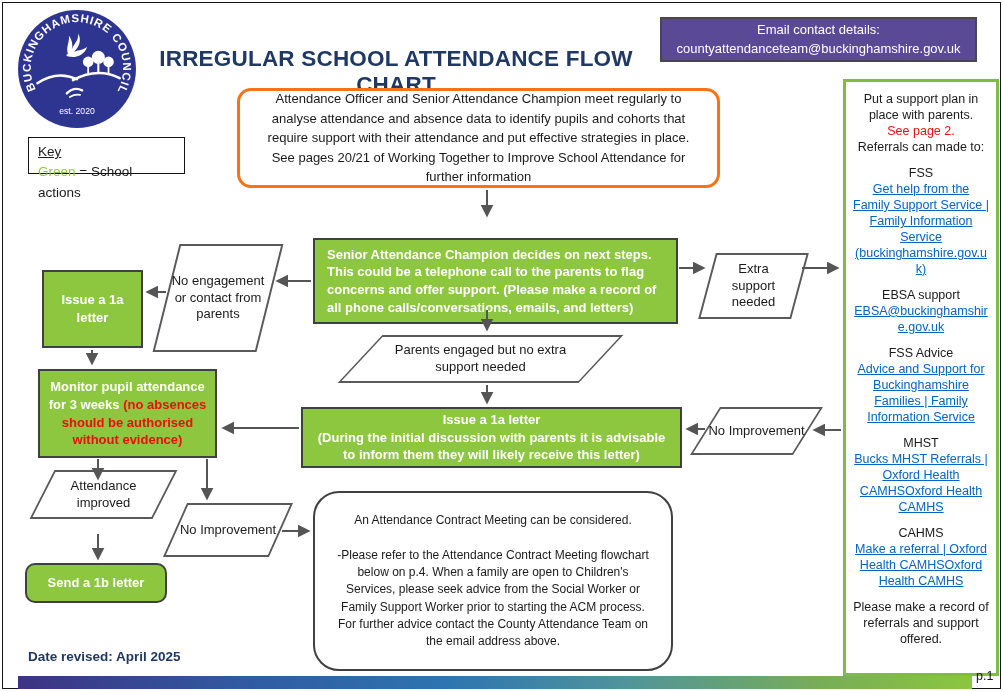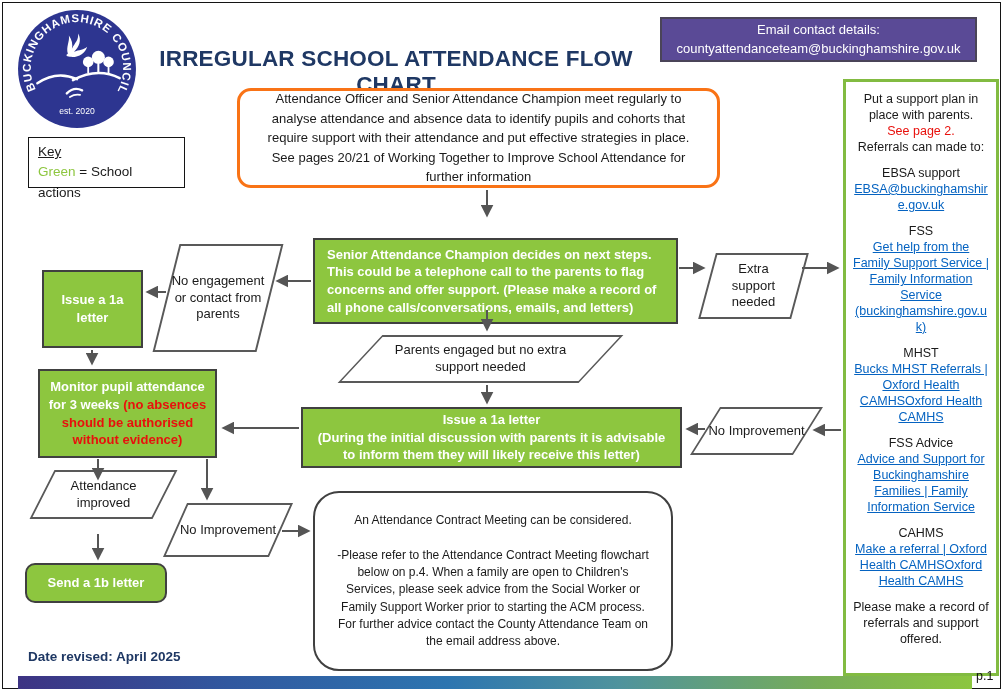--- a/index.html
+++ b/index.html
@@ -7,21 +7,21 @@
         font-family:"Liberation Sans",sans-serif;color:#1a1a1a;}
   .page-border{position:absolute;inset:2px;border:1.5px solid #141414;pointer-events:none;}
 
   
   .logo{position:absolute;left:16px;top:8px;width:122px;height:122px;}
   .title{position:absolute;left:150px;top:46px;width:492px;text-align:center;
          font-size:22.5px;font-weight:bold;color:#1f3864;letter-spacing:.2px;}
   .emailbox{position:absolute;left:660px;top:17px;width:317px;height:45px;background:#5a4a96;
             border:2px solid #4a4458;color:#fff;font-size:13px;display:flex;flex-direction:column;
             align-items:center;justify-content:center;line-height:1.45;box-sizing:border-box;text-align:center;}
-  .keybox{position:absolute;left:28px;top:137px;width:157px;height:51px;border:1.5px solid #141414;
+  .keybox{position:absolute;left:28px;top:137px;width:157px;height:37px;border:1.5px solid #141414;
           box-sizing:border-box;padding:4px 9px;font-size:13.5px;line-height:1.5;background:#fff;}
   .keybox .kt{text-decoration:underline;}
   .key-green{color:#8dc63f;}
 
   
   .node{position:absolute;box-sizing:border-box;display:flex;align-items:center;justify-content:center;
         text-align:center;font-size:13px;line-height:1.35;}
   .gbox{background:#8dc63f;border:2.5px solid #404040;color:#fff;font-weight:bold;}
   .wbox{background:#fff;border:2.5px solid #404040;}
   .topbox{border:3px solid #f97316;border-radius:14px;background:#fff;padding:8px 18px;line-height:1.5;}
@@ -145,34 +145,34 @@
     <div style="height:18px;"></div>
     <div>-Please refer to the Attendance Contract Meeting flowchart below on p.4. When a family are open to Children's Services, please seek advice from the Social Worker or Family Support Worker prior to starting the ACM process. For further advice contact the County Attendance Team on the email address above.</div>
   </div>
 
   <div class="sidebar">
     <div>Put a support plan in place with parents.</div>
     <div class="red">See page 2.</div>
     <div>Referrals can made to:</div>
 
     <div class="sec">
+      <div>FSS</div>
+      <a>Get help from the Family Support Service | Family Information Service (buckinghamshire.gov.uk)</a>
+    </div>
+    <div class="sec">
       <div>EBSA support</div>
       <a>EBSA@buckinghamshire.gov.uk</a>
     </div>
     <div class="sec">
-      <div>FSS</div>
-      <a>Get help from the Family Support Service | Family Information Service (buckinghamshire.gov.uk)</a>
+      <div>FSS Advice</div>
+      <a>Advice and Support for Buckinghamshire Families | Family Information Service</a>
     </div>
     <div class="sec">
       <div>MHST</div>
       <a>Bucks MHST Referrals | Oxford Health CAMHSOxford Health CAMHS</a>
-    </div>
-    <div class="sec">
-      <div>FSS Advice</div>
-      <a>Advice and Support for Buckinghamshire Families | Family Information Service</a>
     </div>
     <div class="sec">
       <div>CAHMS</div>
       <a>Make a referral | Oxford Health CAMHSOxford Health CAMHS</a>
     </div>
 
     <div class="outro">Please make a record of referrals and support offered.</div>
   </div>
 
   <svg class="arrows" width="1003" height="691">

